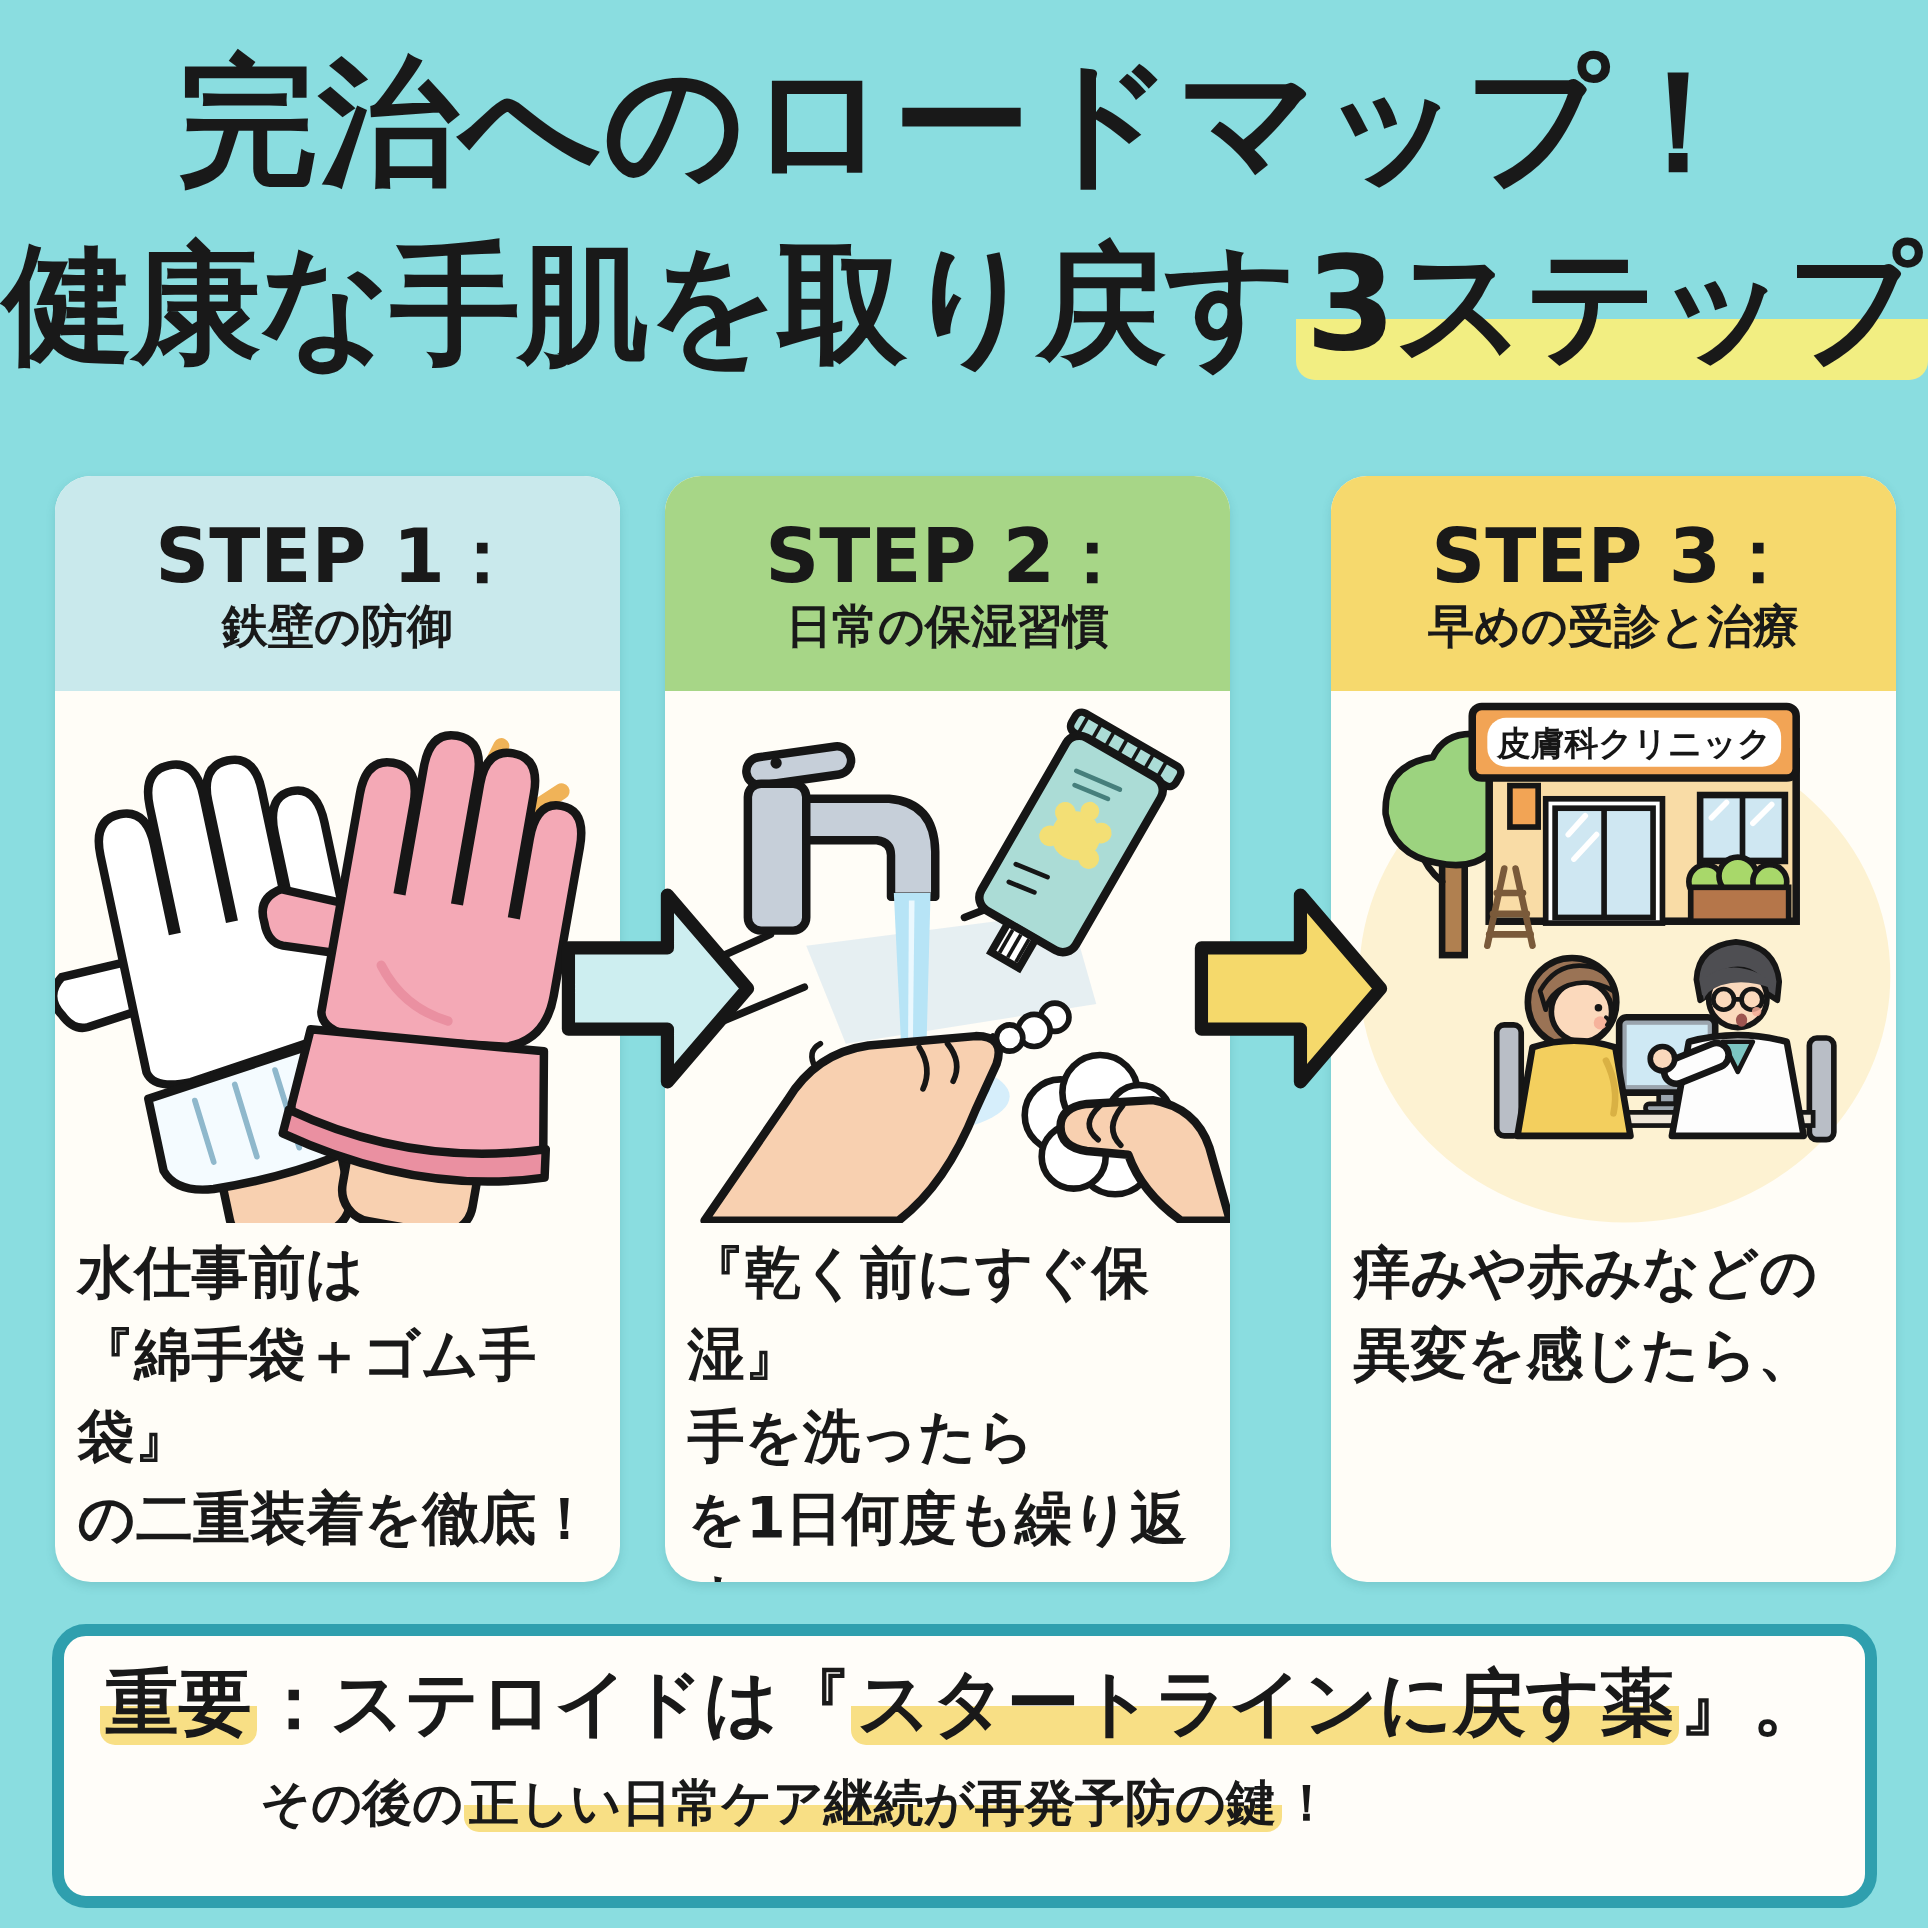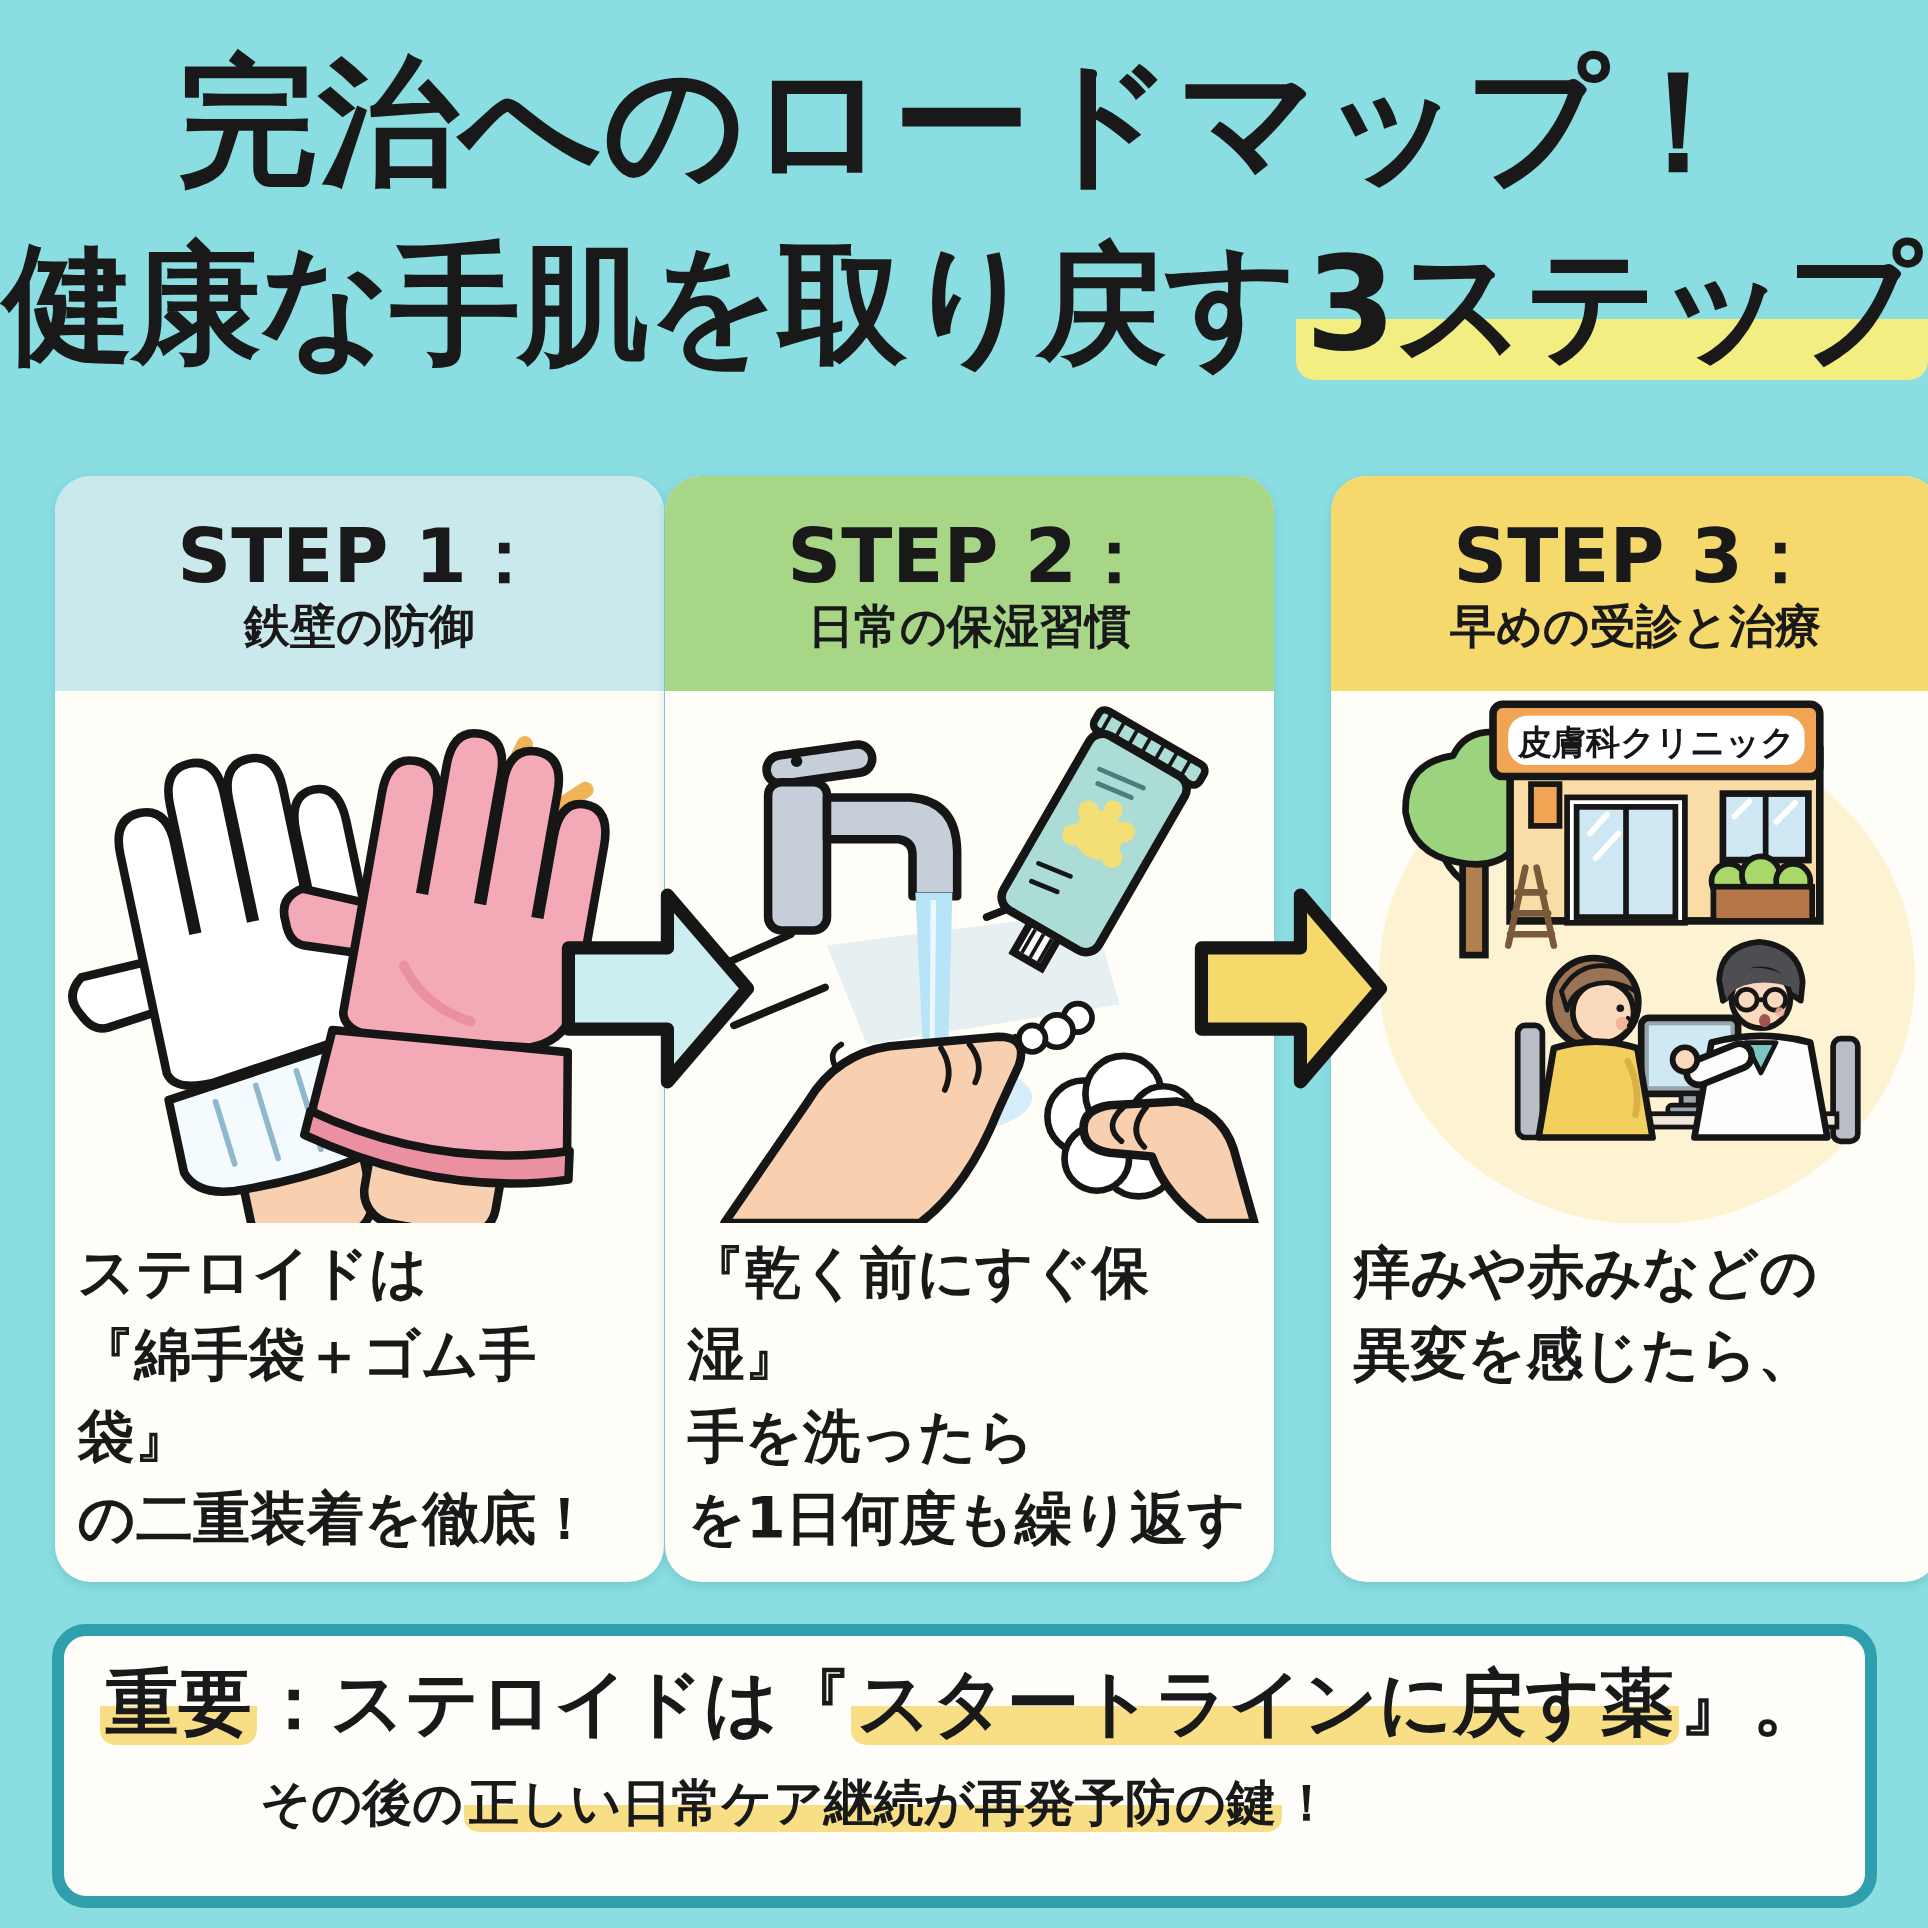--- a/index.html
+++ b/index.html
@@ -21,21 +21,20 @@
   .hl-title{
     background:linear-gradient(180deg,rgba(0,0,0,0) 60%,var(--title_highlight,#f2ee82) 60%);
     border-radius:19px;padding:0 9.4px;
   }
   
   .step-card{
     position:absolute;top:476px;width:565px;height:1106px;
     background:var(--card_bg,#fffdf7);
     border-radius:36px;overflow:hidden;
     box-shadow:0 3.8px 9.4px rgba(40,110,115,.18);
-    padding-left:44px;
   }
   .card-1{left:55px;}  .card-2{left:665px;}  .card-3{left:1331px;}
   .step-header{
     position:absolute;top:0;left:0;width:100%;height:215px;
     display:flex;flex-direction:column;align-items:center;justify-content:center;gap:3.8px;
     line-height:1.1;
   }
   .card-1 .step-header{background:var(--step1_header,#c9e9ec);}
   .card-2 .step-header{background:var(--step2_header,#a7d687);}
   .card-3 .step-header{background:var(--step3_header,#f6d96d);}
@@ -117,21 +116,21 @@
           <rect x="150" y="470" width="140" height="100" rx="34" fill="#f8d0b0" stroke="#161616" stroke-width="9"></rect>
           <use href="#glove-thumb" transform="rotate(-14 80 270)" fill="#f4a9b6" stroke="#161616" stroke-width="9"></use>
           <use href="#glove-hand" fill="#f4a9b6" stroke="#161616" stroke-width="9"></use>
           <path d="M88,380 L336,360 L356,478 Q240,512 112,500 Q84,494 82,462 Z" fill="#f4a9b6" stroke="#161616" stroke-width="9" stroke-linejoin="round"></path>
           <path d="M80,468 Q220,506 356,462 L360,492 Q230,534 78,494 Z" fill="#ea90a1" stroke="#161616" stroke-width="9" stroke-linejoin="round"></path>
           <path d="M150,300 Q180,340 230,346" fill="none" stroke="#ea90a1" stroke-width="10" stroke-linecap="round"></path>
         </g>
       </svg>
     </div>
     <div class="step-body">
-      <div>ステロイドは</div>
+      <div>水仕事前は</div>
       <div>『綿手袋＋ゴム手袋』</div>
       <div>の二重装着を徹底！</div>
     </div>
   </div>
 
   <svg class="flow-arrow arrow-1" viewBox="0 0 210 230">
     <polygon points="10,72 115,72 115,16 200,115 115,214 115,158 10,158"></polygon>
   </svg>
 
   <div class="step-card card-2">

